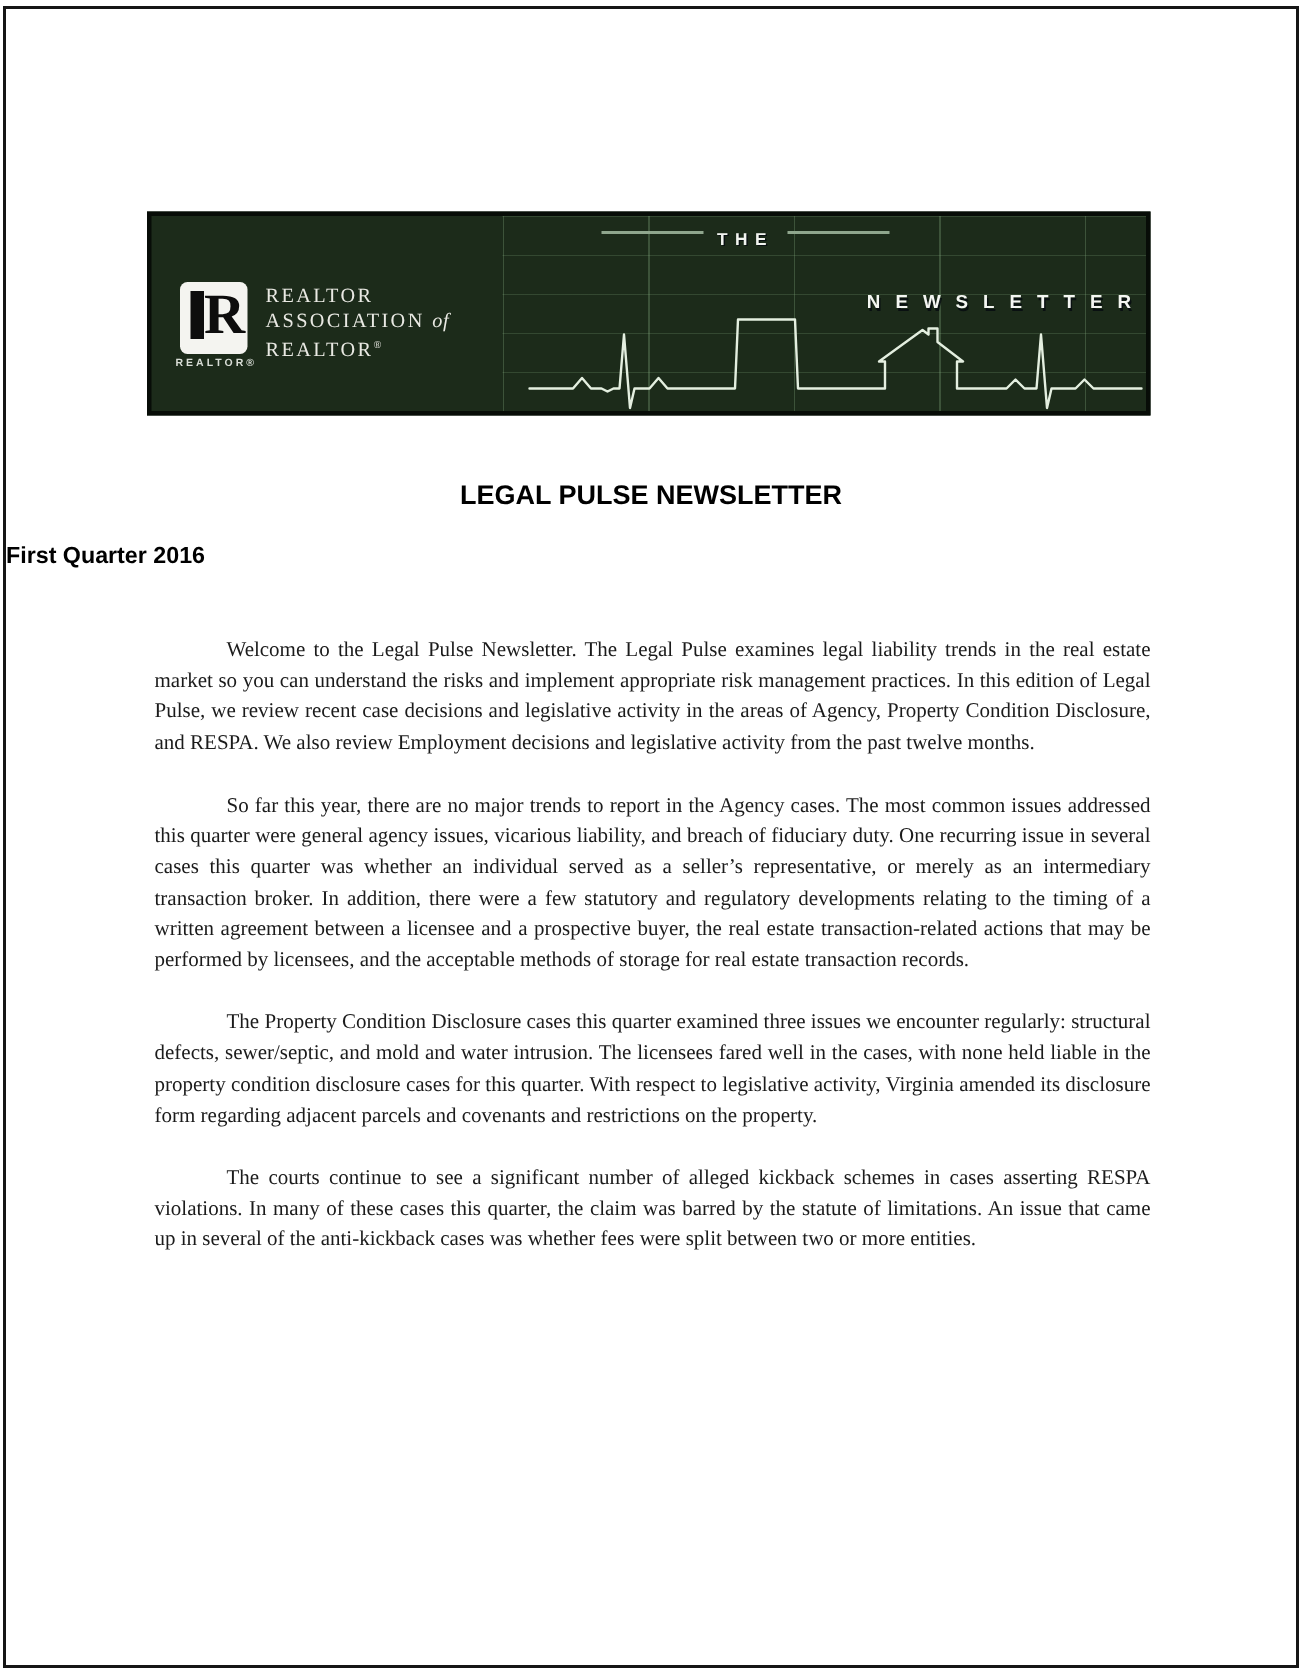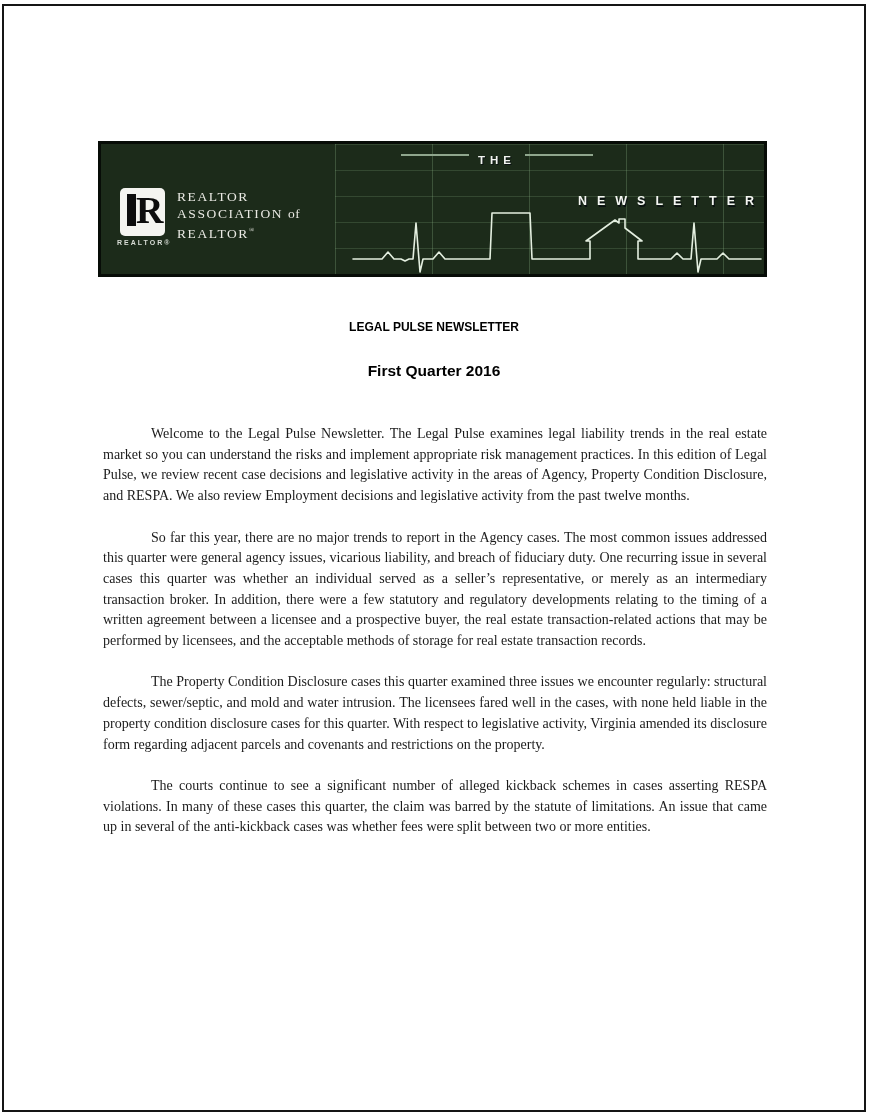--- a/index.html
+++ b/index.html
@@ -75,20 +75,21 @@
   .nar-text {
     position: absolute;
     left: 76px; top: 44px;
     font-family: "Liberation Serif", serif;
     font-size: 13.5px;
     line-height: 17px;
     letter-spacing: 1.6px;
     color: #e9e9e3;
   }
   .nar-text .of {
+    font-style: italic;
     text-transform: none;
     letter-spacing: 0.5px;
     text-align: center;
   }
   .sup-r { font-size: 7px; vertical-align: super; letter-spacing: 0; }
   
   .the-row {
     position: absolute;
     left: 300px; top: 10px;
     width: 192px;
@@ -128,28 +129,27 @@
     color: #f4f6f2;
     text-shadow: 1px 2px 0 rgba(5,10,15,0.8);
     white-space: nowrap;
     text-align: center;
   }
   
   .doc-title {
     position: absolute;
     left: 0; right: 0; top: 314px;
     text-align: center;
-    font-size: 12px;
+    font-size: 18px;
     font-weight: bold;
     color: #000;
   }
   .doc-subtitle {
     position: absolute;
     left: 0; right: 0; top: 356px;
-    text-align: center;
     font-size: 15.5px;
     font-weight: bold;
     color: #000;
   }
   .body-text {
     position: absolute;
     left: 99px; top: 418px;
     width: 664px;
     font-size: 14px;
     line-height: 20.7px;

